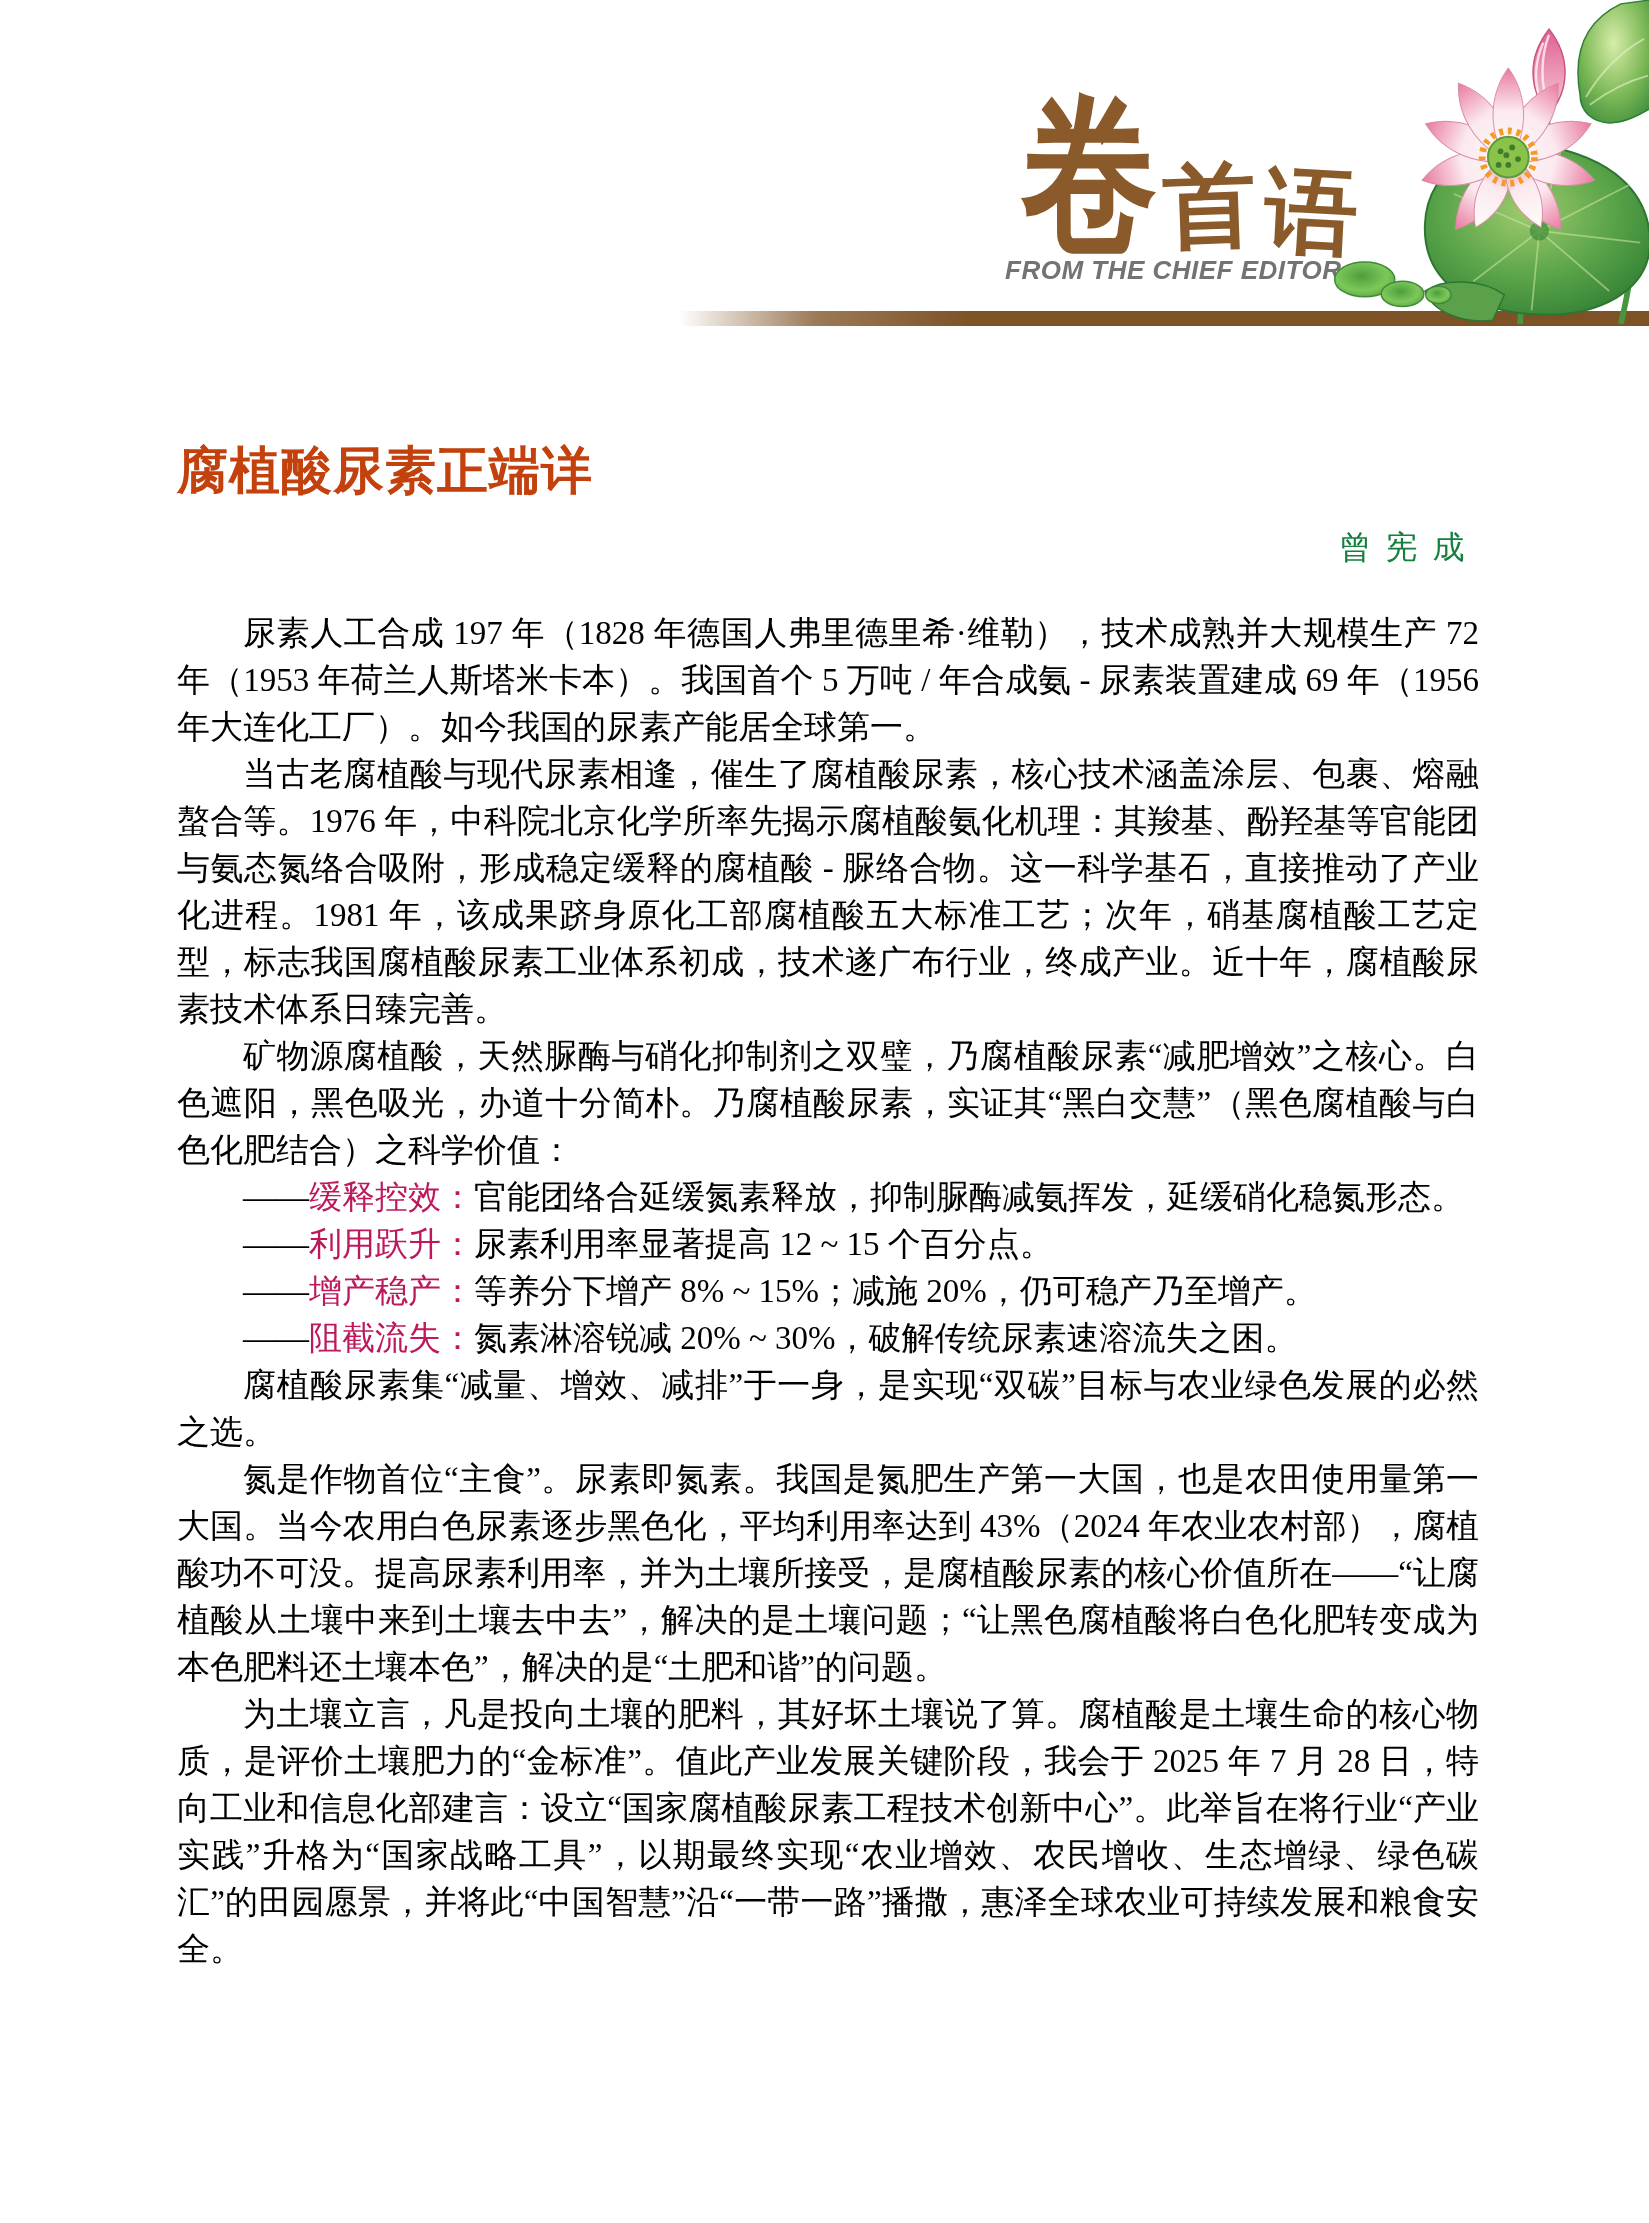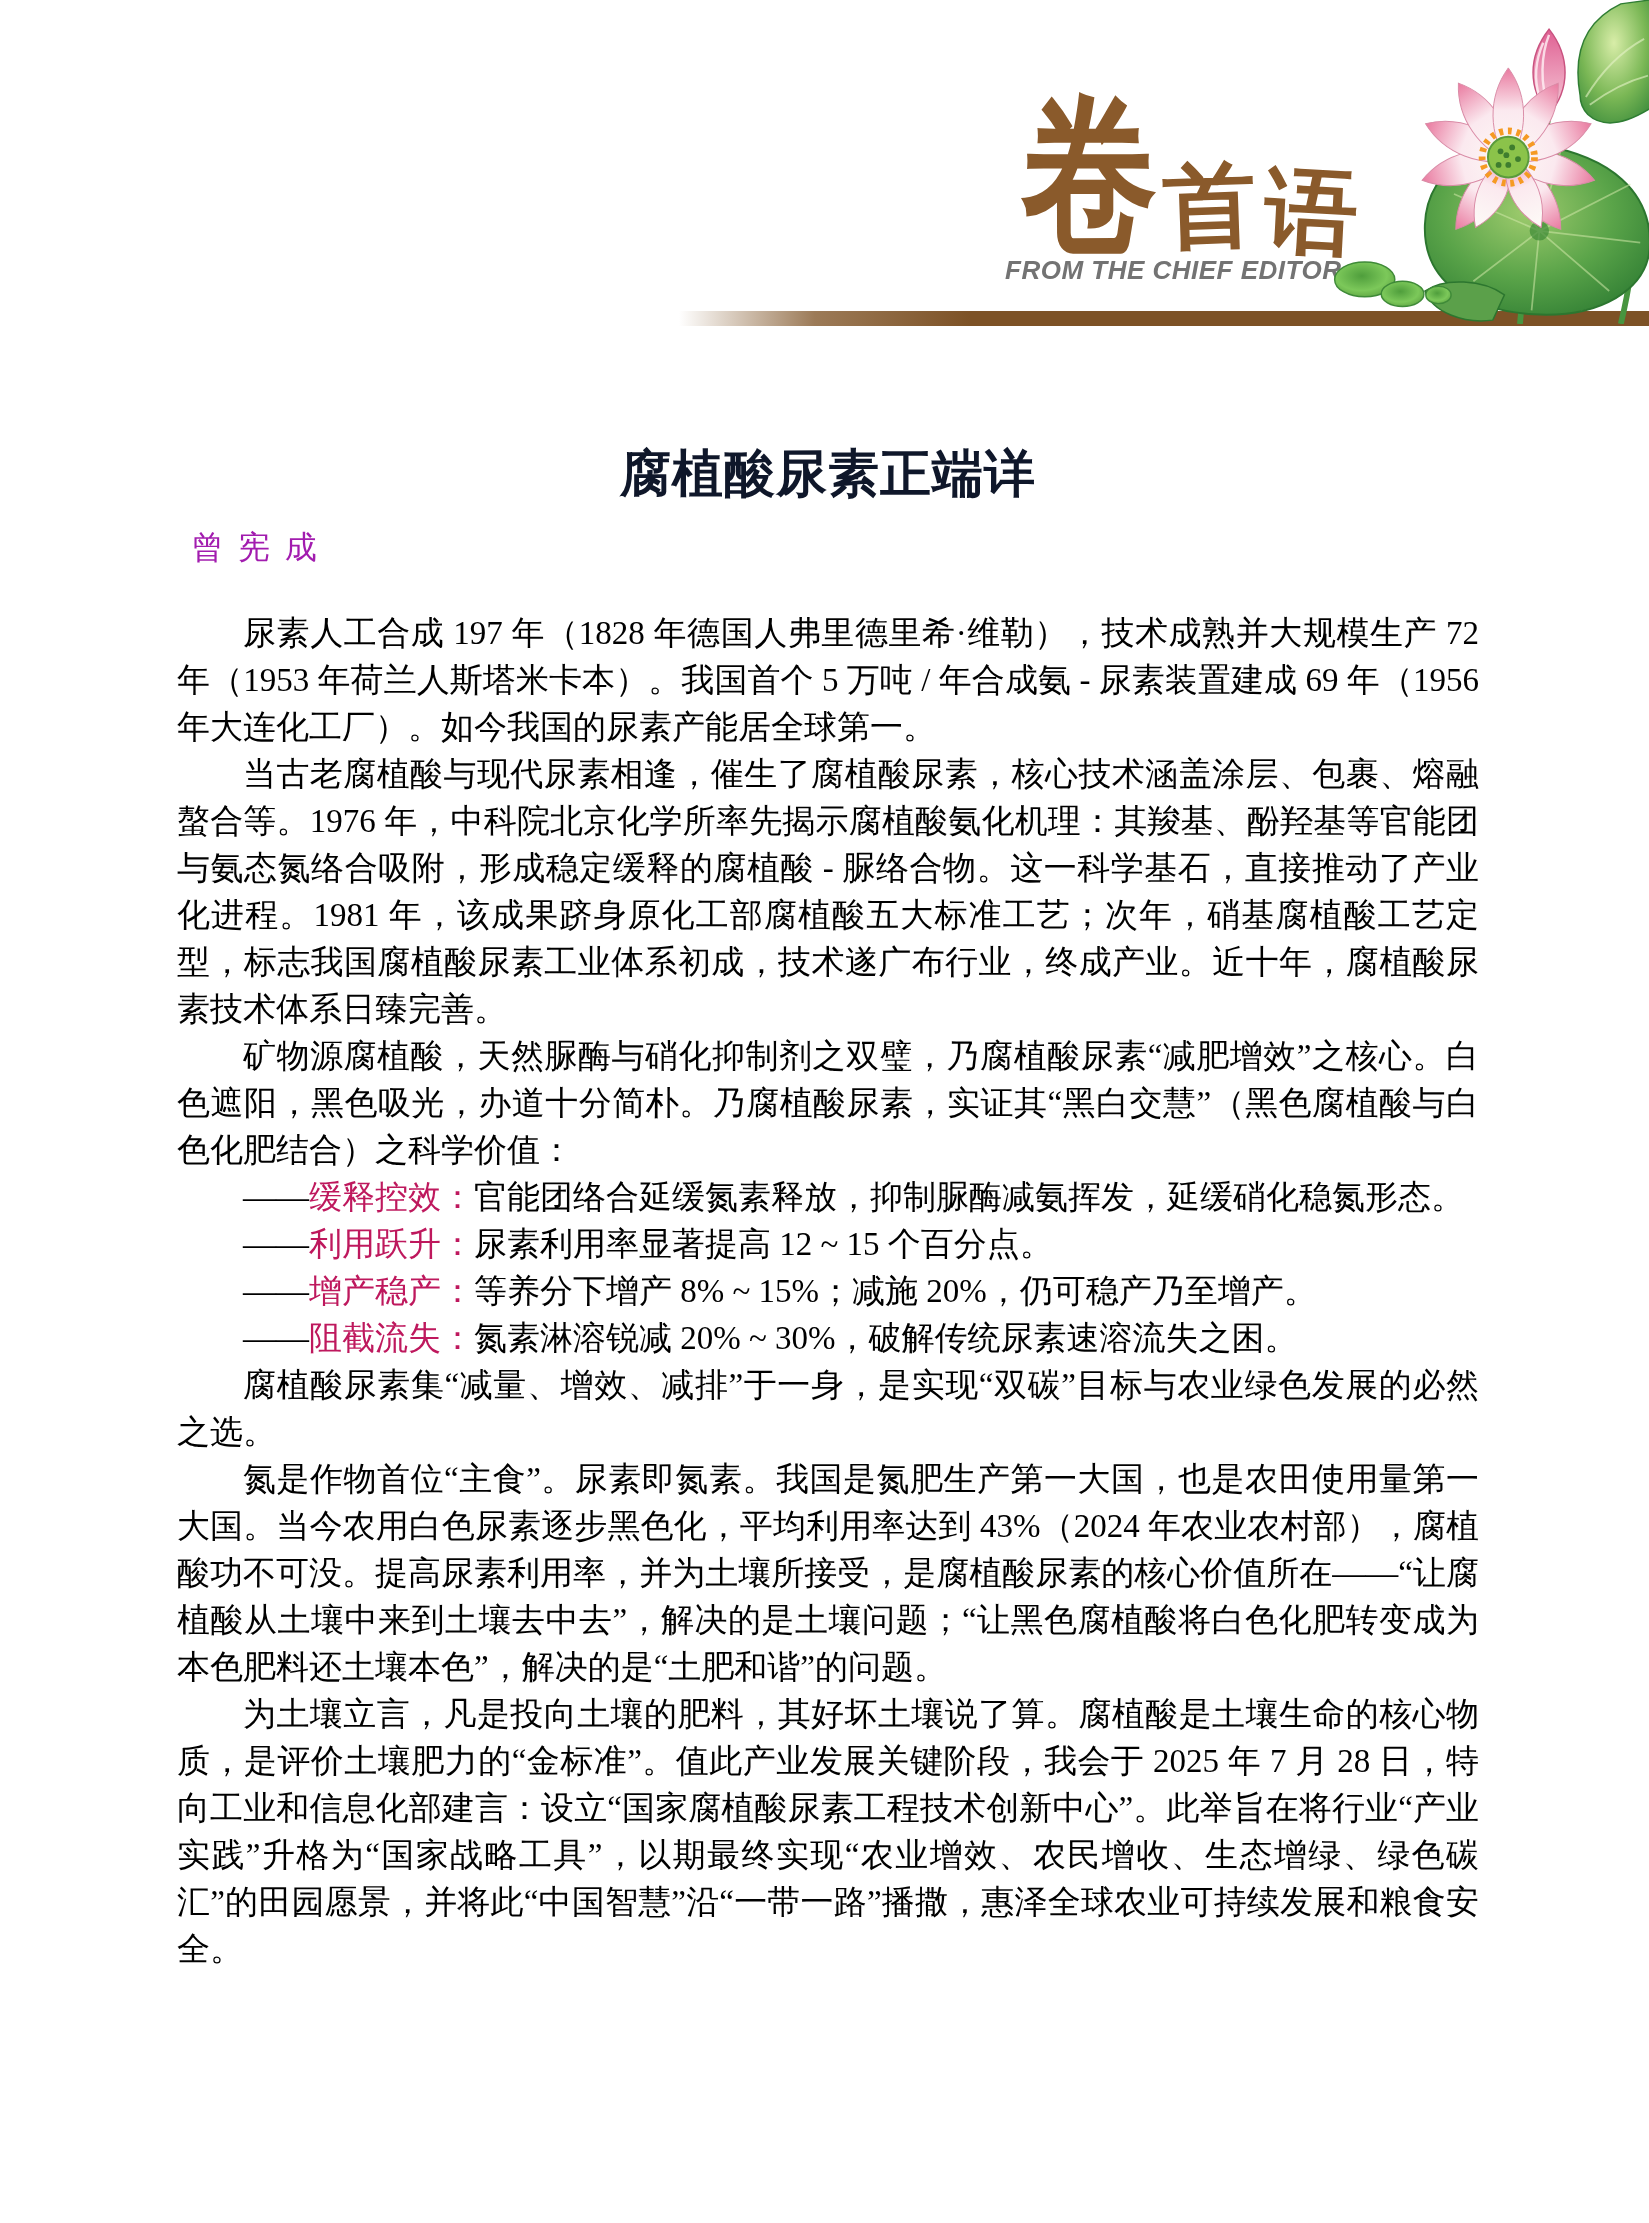--- a/index.html
+++ b/index.html
@@ -11,23 +11,23 @@
   .callig-2{left:1163px;top:159px;font-size:93px;transform:rotate(-2deg);}
   .callig-3{left:1265px;top:165px;font-size:93px;transform:rotate(3deg);}
   .subtitle{position:absolute;left:1005px;top:255px;white-space:nowrap;
         font-family:"Liberation Sans","DejaVu Sans",sans-serif;font-weight:bold;font-style:italic;
         font-size:26px;color:#737373;letter-spacing:0.5px;}
   .bar{position:absolute;left:679px;top:311px;width:970px;height:14.6px;
         background:linear-gradient(to right,rgba(128,85,40,0) 0%,rgba(128,85,40,.78) 14%,#7d5226 30%,#7d5226 100%);}
   .lotus{position:absolute;right:0;top:0;width:361px;height:324px;}
   
   .content{position:absolute;left:177px;top:448px;width:1302px;}
-  .title{margin:0;text-align:center;font-family:Liberation Serif, serif;
-        font-weight:700;font-size:51px;line-height:1.05;color:#0f172a;letter-spacing:1px;}
-  .author{margin:26px 0 0;text-align:left;font-size:32px;line-height:1.2;letter-spacing:14.6px;text-indent:14.6px;color:#a21caf;}
+  .title{margin:0;text-align:left;font-family:Liberation Mono, monospace;
+        font-weight:700;font-size:51px;line-height:1.05;color:#c2410c;letter-spacing:1px;}
+  .author{margin:26px 0 0;text-align:right;font-size:32px;line-height:1.2;letter-spacing:14.6px;text-indent:14.6px;color:#15803d;}
   .body{margin-top:44px;font-size:33px;line-height:47px;text-align:justify;}
   .body p{margin:0;text-indent:2em;}
   .kw{color:#be185d;}
   .dash{color:#000;}
 </style>
 </head>
 <body>
 
 <div class="page">
 

